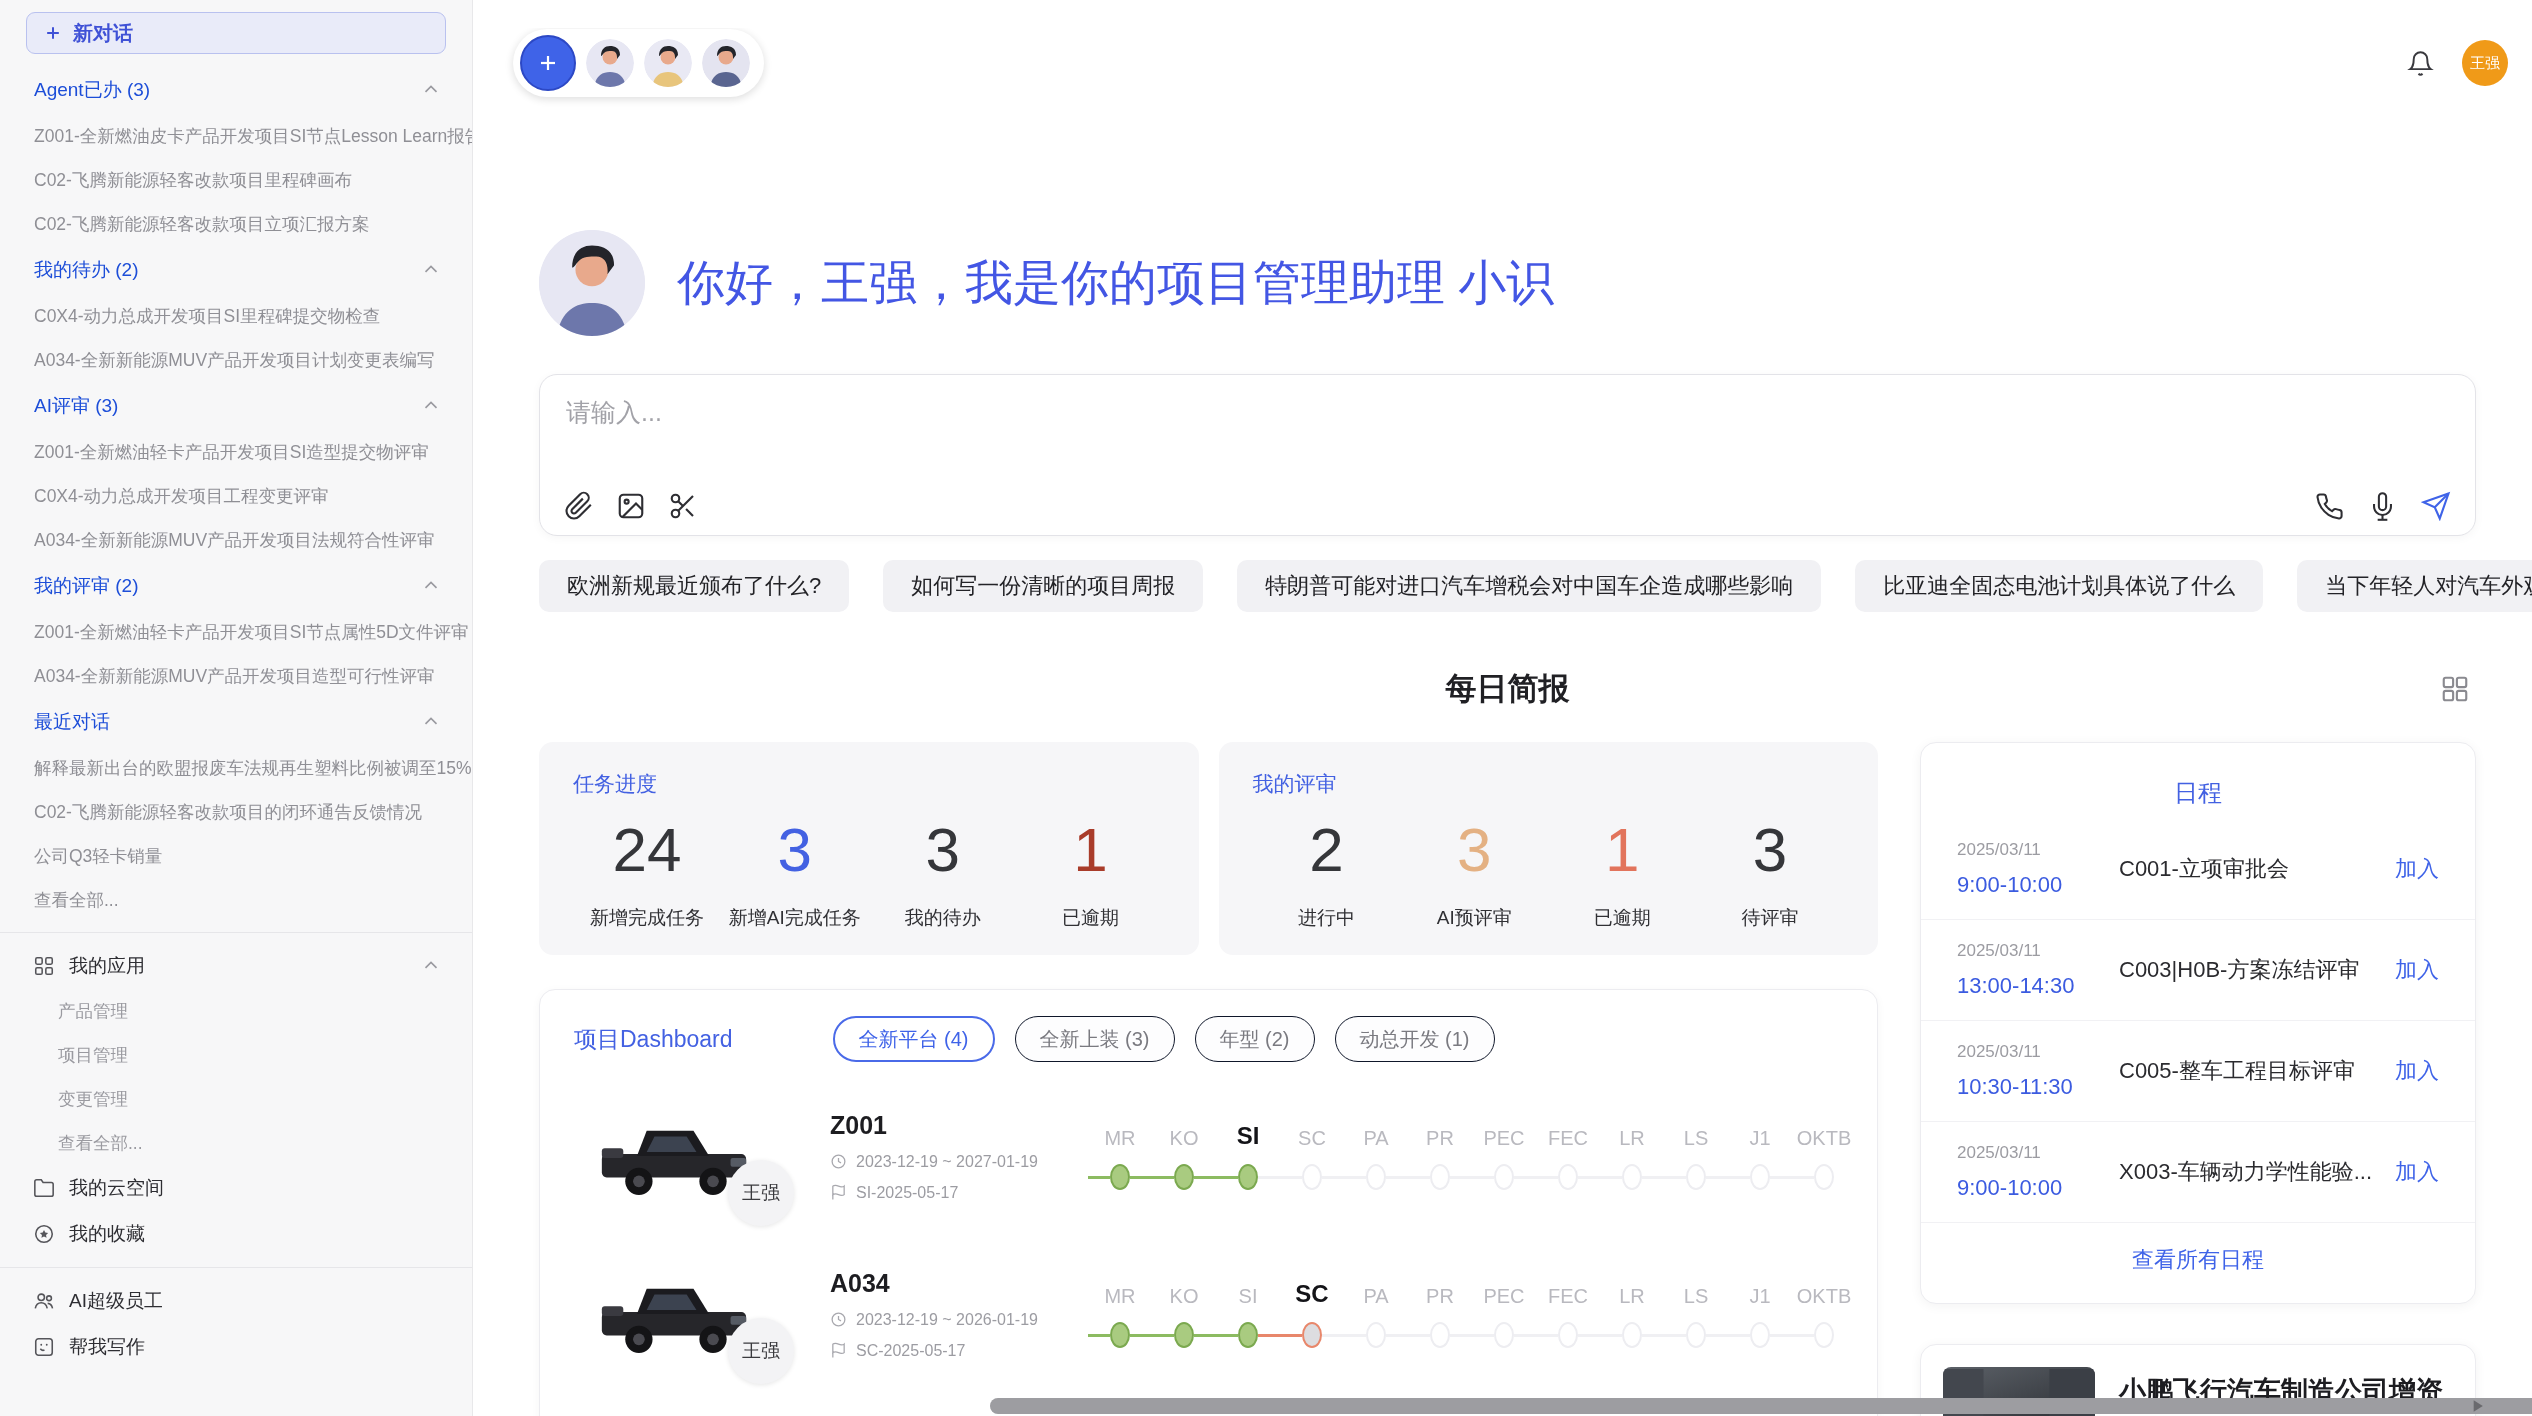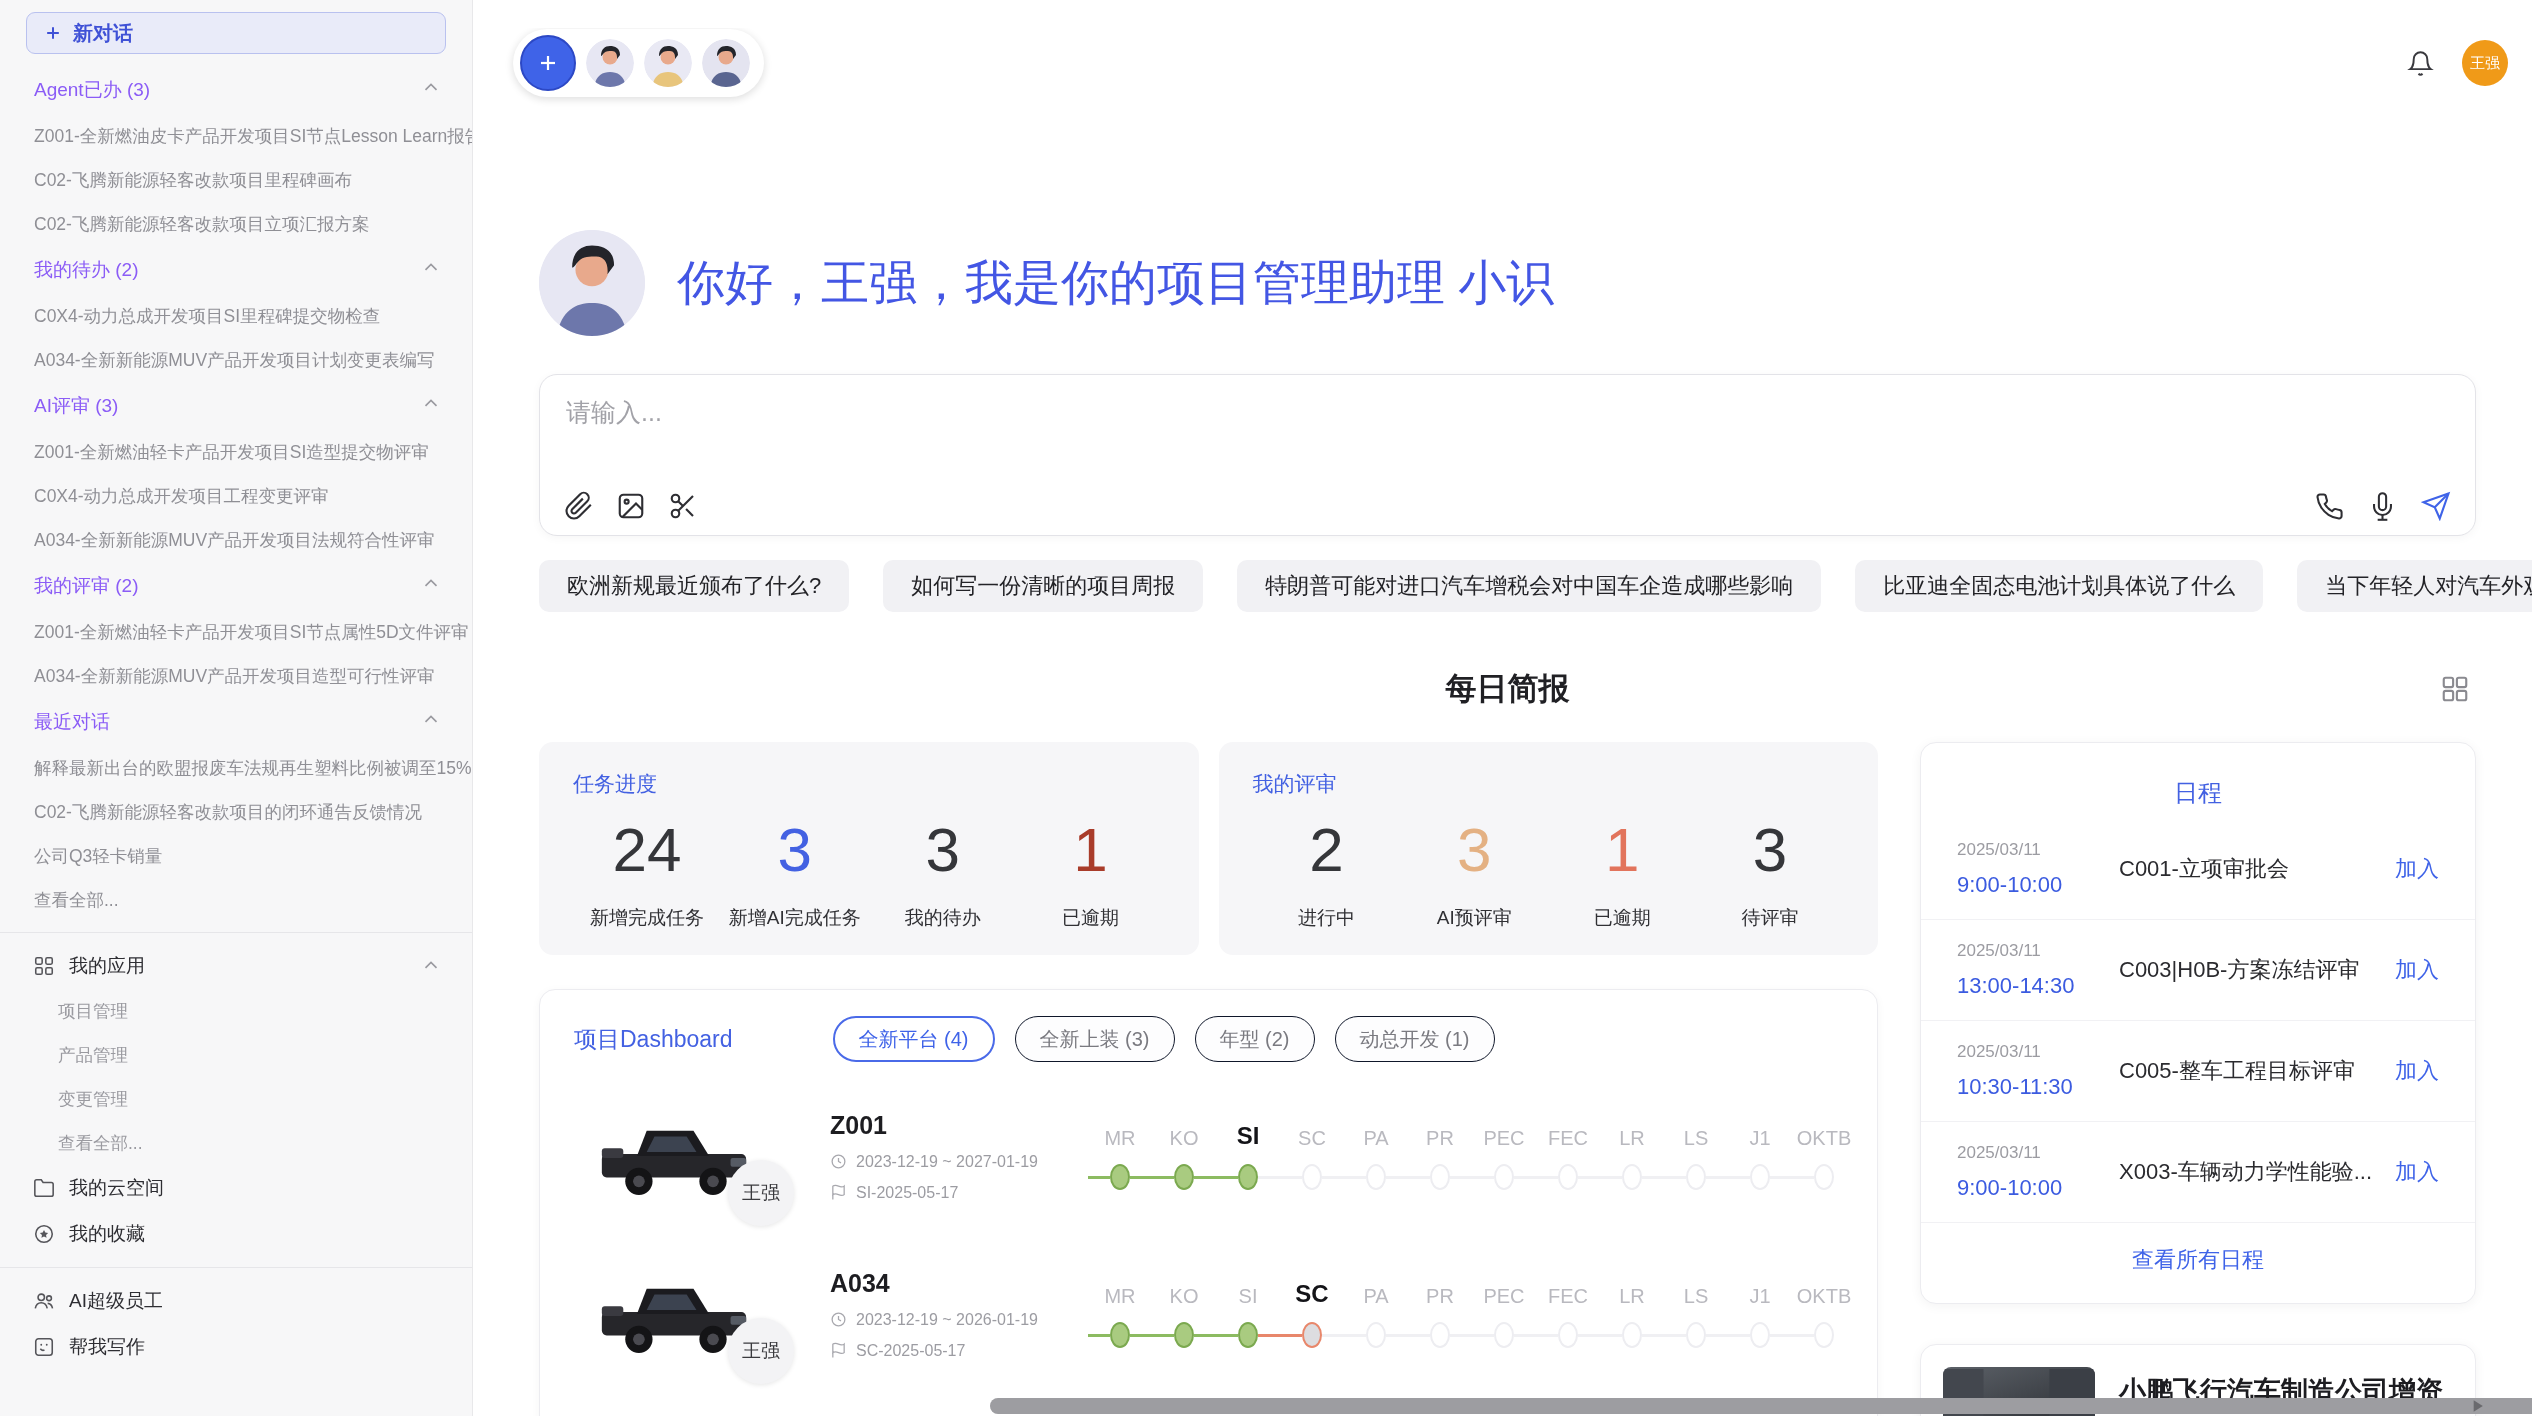--- a/index.html
+++ b/index.html
@@ -7,21 +7,21 @@
   .app{width:2532px;height:1416px;display:flex;overflow:hidden;background:#fff;}
 
   
   .sidebar{width:472px;flex:none;background:#f7f7f8;border-right:1px solid #e8e8ea;overflow:hidden;display:flex;flex-direction:column;}
   .side-head{display:flex;align-items:center;padding:12px 26px 8px 22px;}
   .logo-circle{width:54px;height:54px;border-radius:50%;background:#3f63e8;color:#fff;display:flex;flex-direction:column;align-items:center;justify-content:center;font-size:14px;font-weight:700;line-height:1.15;flex:none;}
   .side-title{margin-left:16px;font-size:28px;font-weight:700;color:#141418;letter-spacing:.5px;}
   .collapse-btn{margin-left:auto;cursor:pointer;color:#57575c;display:flex;}
   .new-chat{margin:12px 26px 6px 26px;height:42px;border:1px solid #b9c1ef;background:#e9ebf9;border-radius:9px;display:flex;align-items:center;gap:10px;padding:0 16px;color:#3f51d6;font-size:20px;font-weight:700;cursor:pointer;font-family:inherit;}
   .side-scroll{flex:1;overflow:hidden;padding-top:6px;}
-  .side-sec-head{display:flex;justify-content:space-between;padding:11px 30px 11px 34px;font-size:19px;color:#8b5cf6;font-weight:500;}
+  .side-sec-head{display:flex;align-items:center;justify-content:space-between;padding:11px 30px 11px 34px;font-size:19px;color:#1d4ed8;font-weight:500;}
   .side-sec-head .chev{color:#9a9aa0;display:flex;}
   .side-item{padding:10px 14px 10px 34px;font-size:17.5px;color:#8f8f95;white-space:nowrap;overflow:hidden;cursor:pointer;}
   .side-divider{height:1px;background:#e6e6e9;margin:10px 0;}
   .icon-row{display:flex;align-items:center;gap:14px;padding:10px 30px 10px 33px;font-size:19px;color:#2e2e33;cursor:pointer;}
   .icon-row .chev{margin-left:auto;color:#9a9aa0;display:flex;}
   .icon-row .i{color:#55555a;display:flex;}
   .sub-item{padding:10px 14px 10px 58px;font-size:17.5px;color:#9a9aa0;cursor:pointer;}
 
   
   .main{flex:1;min-width:0;position:relative;overflow:hidden;margin-top:28px;}
@@ -203,22 +203,22 @@
                 <rect x="14" y="14" width="7" height="7" rx="1.5"></rect>
               </svg>
             </span>
             <span>我的应用</span>
             <span class="chev">
               <svg width="22" height="22" viewBox="0 0 24 24" fill="none" stroke="currentColor" stroke-width="1.8">
                 <polyline points="6 14 12 8 18 14"></polyline>
               </svg>
             </span>
           </div>
+          <div class="sub-item">产品管理</div>
           <div class="sub-item">项目管理</div>
-          <div class="sub-item">产品管理</div>
           <div class="sub-item">变更管理</div>
           <div class="sub-item">查看全部...</div>
         </div>
       <div id="shortcuts">
           <div class="icon-row">
             <span class="i">
               <svg width="22" height="22" viewBox="0 0 24 24" fill="none" stroke="currentColor" stroke-width="1.7">
                 <path d="M22 19a2 2 0 0 1-2 2H4a2 2 0 0 1-2-2V5a2 2 0 0 1 2-2h5l2 3h9a2 2 0 0 1 2 2z"></path>
               </svg>
             </span>

